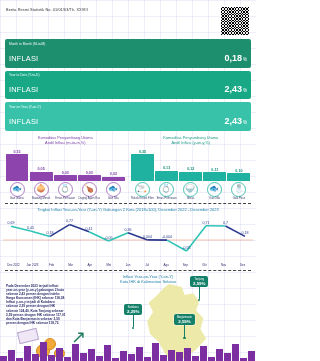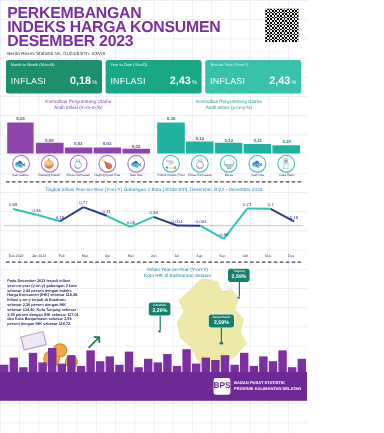--- a/index.html
+++ b/index.html
@@ -33,21 +33,21 @@
   .qr{
     width:30px;height:30px;margin-top:1px;
     background:
       repeating-linear-gradient(90deg,#111 0 1.4px,#fff 1.4px 2.8px),
       repeating-linear-gradient(0deg,#111 0 1.4px,#fff 1.4px 2.8px);
     background-blend-mode:difference;
     border:1px solid #fff;
   }
 
   
-  .stats{ display:flex; gap:3px; padding:3px 5px 0 5px;}
+  .stats{ display:flex; gap:3px; padding:3px 5px 0 5px;flex-direction:column;}
   .stat{
     flex:1; border-radius:2px; padding:2.5px 4px 3px 4px; color:#fff; position:relative;
   }
   .stat.s1{ background:#1e8f6e; }
   .stat.s2{ background:#19a886; }
   .stat.s3{ background:#38c2aa; }
   .stat-lab{ font-size:3.2px; opacity:.95; margin-bottom:1px; letter-spacing:.05px;}
   .stat-row{ display:flex; align-items:baseline; justify-content:space-between;}
   .stat-word{ font-size:7.4px; letter-spacing:.2px;}
   .stat-val{ font-size:9px; font-weight:bold; }
@@ -127,25 +127,20 @@
 </style>
 </head>
 <body>
 
 <div class="grid-bg"></div>
 
 <div class="page">
 
   <div class="header">
     <div>
-      <div class="title">
-        <div>PERKEMBANGAN</div>
-        <div>INDEKS HARGA KONSUMEN</div>
-        <div>DESEMBER 2023</div>
-      </div>
       <div class="subtitle">Berita Resmi Statistik No. 01/01/63/Th. XXVIII</div>
     </div>
     <div class="qr"></div>
   </div>
 
   <div class="stats">
     <div class="stat s1">
       <div class="stat-lab">Month to Month (M-to-M)</div>
       <div class="stat-row">
         <span class="stat-word">INFLASI</span>

